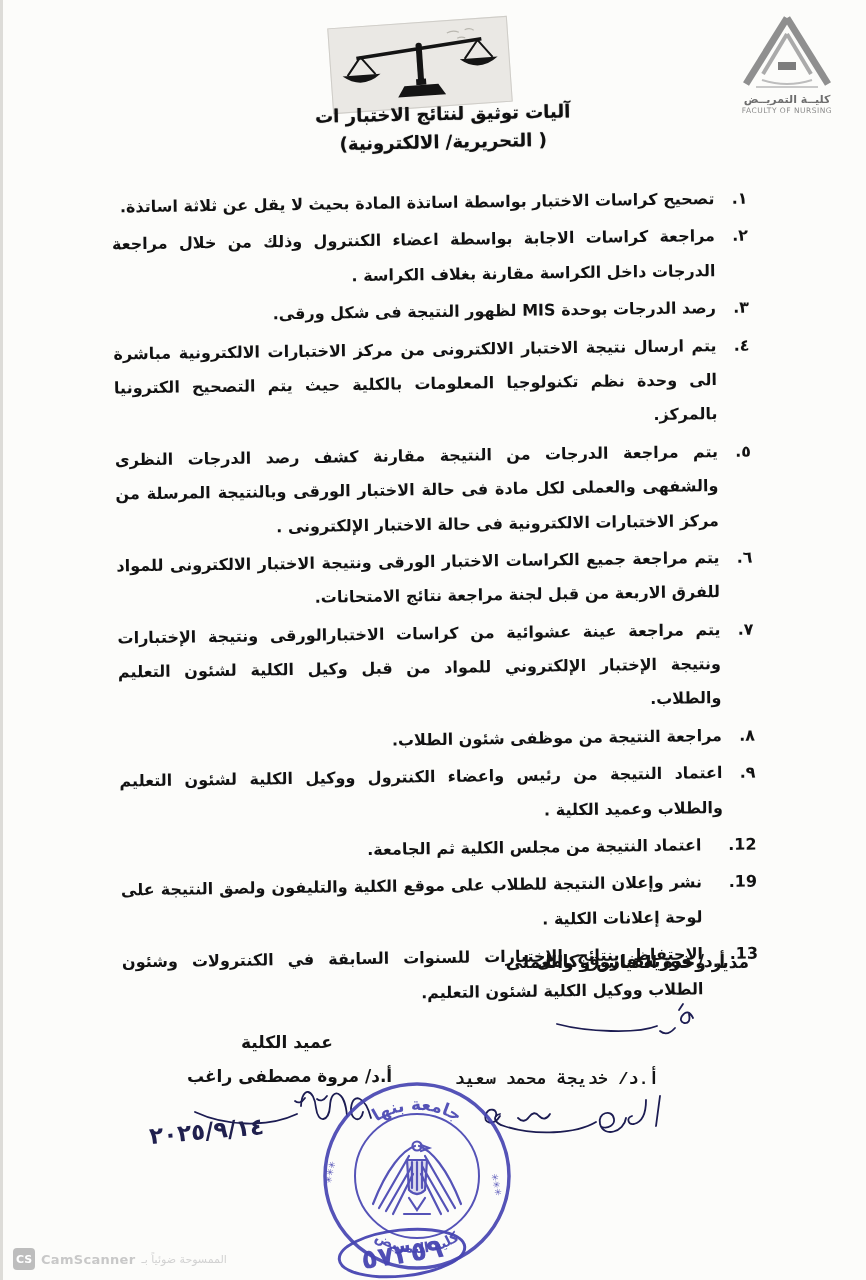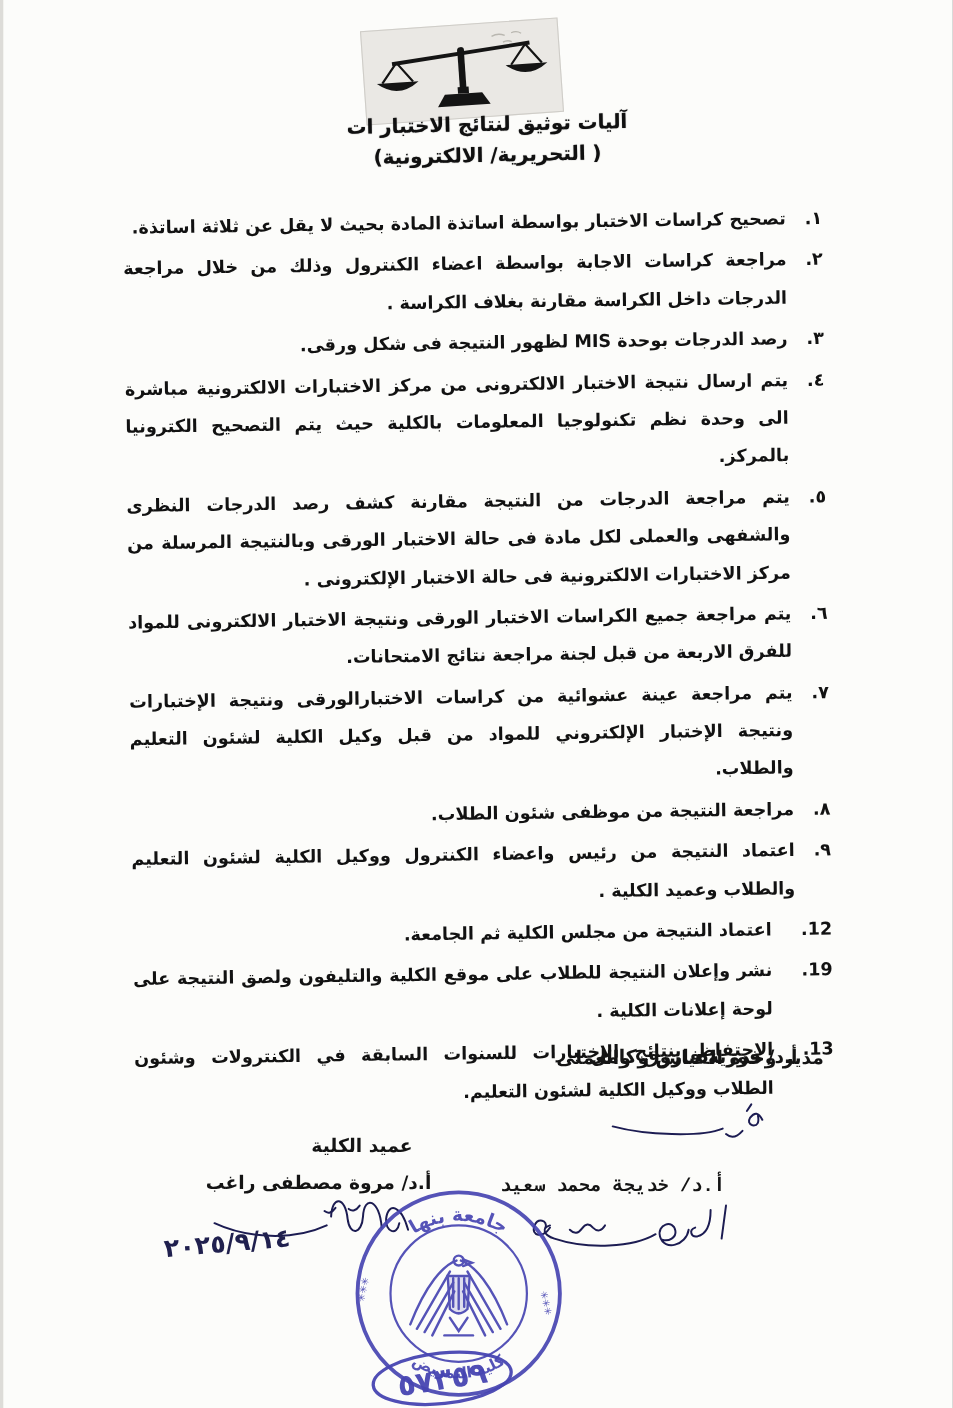--- a/index.html
+++ b/index.html
@@ -73,20 +73,33 @@
       <path d="M89,25 L89,60" stroke="#141414" stroke-width="6"></path>
       <path d="M30,30 L16,48 M30,30 L44,48" stroke="#141414" stroke-width="2" fill="none"></path>
       <path d="M11,48 L49,48 Q30,63 11,48 Z" fill="#141414"></path>
       <path d="M148,21 L134,39 M148,21 L162,39" stroke="#141414" stroke-width="2" fill="none"></path>
       <path d="M129,39 L167,39 Q148,54 129,39 Z" fill="#141414"></path>
       <path d="M84,56 h10 v6 h-10 z" fill="#141414"></path>
       <path d="M72,62 L106,62 L113,73 L65,73 Z" fill="#141414"></path>
     </svg>
   </div>
 
+  <div class="faculty-logo">
+    <svg viewBox="0 0 110 78" width="110" height="78">
+      <path d="M55,6 L14,72" stroke="#8f8f8f" stroke-width="7" fill="none"></path>
+      <path d="M55,6 L96,72" stroke="#8f8f8f" stroke-width="7" fill="none"></path>
+      <path d="M55,22 L31,62" stroke="#aaaaaa" stroke-width="4" fill="none"></path>
+      <path d="M55,22 L79,62" stroke="#aaaaaa" stroke-width="4" fill="none"></path>
+      <rect x="46" y="50" width="18" height="8" fill="#7d7d7d"></rect>
+      <path d="M30,68 Q55,76 80,68" stroke="#bdbdbd" stroke-width="2" fill="none"></path>
+      <rect x="24" y="74" width="62" height="2" fill="#c9c9c9"></rect>
+    </svg>
+    <div class="logo-ar">كليــة التمريــض</div>
+    <div class="logo-en">FACULTY OF NURSING</div>
+  </div>
 
   <div class="doc-title">
     <div>آليات توثيق لنتائج الاختبار ات</div>
     <div>( التحريرية/ الالكترونية)</div>
   </div>
 
   <div class="items">
     <div class="item">
         <span class="num">١.</span>
         <span class="txt">تصحيح كراسات الاختبار  بواسطة اساتذة المادة بحيث لا يقل عن ثلاثة اساتذة.</span>
@@ -153,21 +166,21 @@
     <svg viewBox="0 0 240 62" width="240" height="62">
       <path d="M232,12 l-4,30"></path>
       <path d="M218,16 c0,14 -4,22 -12,24 c-6,1 -8,-6 -2,-8"></path>
       <path d="M198,34 c-2,14 -22,20 -26,6 c-3,-11 12,-16 14,-5 c1,6 -6,10 -12,8"></path>
       <path d="M168,38 c-20,12 -62,14 -92,4 c-10,-3 -12,-10 -4,-12"></path>
       <path d="M122,30 q-5,8 -11,2 q-5,-6 -10,1 q-5,7 -11,1"></path>
       <path d="M72,32 c-6,10 -18,8 -14,-2 c3,-7 12,-5 10,2"></path>
     </svg>
   </div>
 
-  <div class="sig-line" style="left:238px;top:1032px;margin-left:42px;">عميد الكلية</div>
+  <div class="sig-line" style="left:238px;top:1032px;">عميد الكلية</div>
   <div class="sig-line" style="left:184px;top:1066px;text-align:right;">أ.د/ مروة مصطفى راغب</div>
   <div class="ink" style="left:172px;top:1080px;width:205px;height:58px;">
     <svg viewBox="0 0 205 58" width="205" height="58">
       <path d="M196,38 c-6,-22 -18,-26 -20,-10 c-1,12 10,16 12,4"></path>
       <path d="M172,36 c-2,-26 -16,-30 -17,-10 c-1,16 -12,18 -14,2 c-2,-20 -14,-22 -15,-2"></path>
       <path d="M122,34 c-30,14 -72,12 -102,-2"></path>
       <path d="M152,16 q-5,7 -10,3"></path>
       <path d="M130,18 q-5,7 -10,3"></path>
     </svg>
   </div>
@@ -204,14 +217,19 @@
     </svg>
   </div>
 
   <div class="num-stamp">
     <svg viewBox="0 0 138 58" width="138" height="58">
       <ellipse cx="69" cy="29" rx="63" ry="23" fill="none" stroke="#4745b2" stroke-width="3"></ellipse>
       <text x="69" y="39" text-anchor="middle" font-size="27" font-weight="bold" fill="#4745b2" letter-spacing="3" transform="rotate(-3 69 29)">٥٧٣٥٩</text>
     </svg>
   </div>
 
+  <div class="watermark">
+    <div class="cs-icon">CS</div>
+    <span class="cs-brand">CamScanner</span>
+    <span class="cs-ar">الممسوحة ضوئياً بـ</span>
+  </div>
 
 </div>
 
 </body></html>

